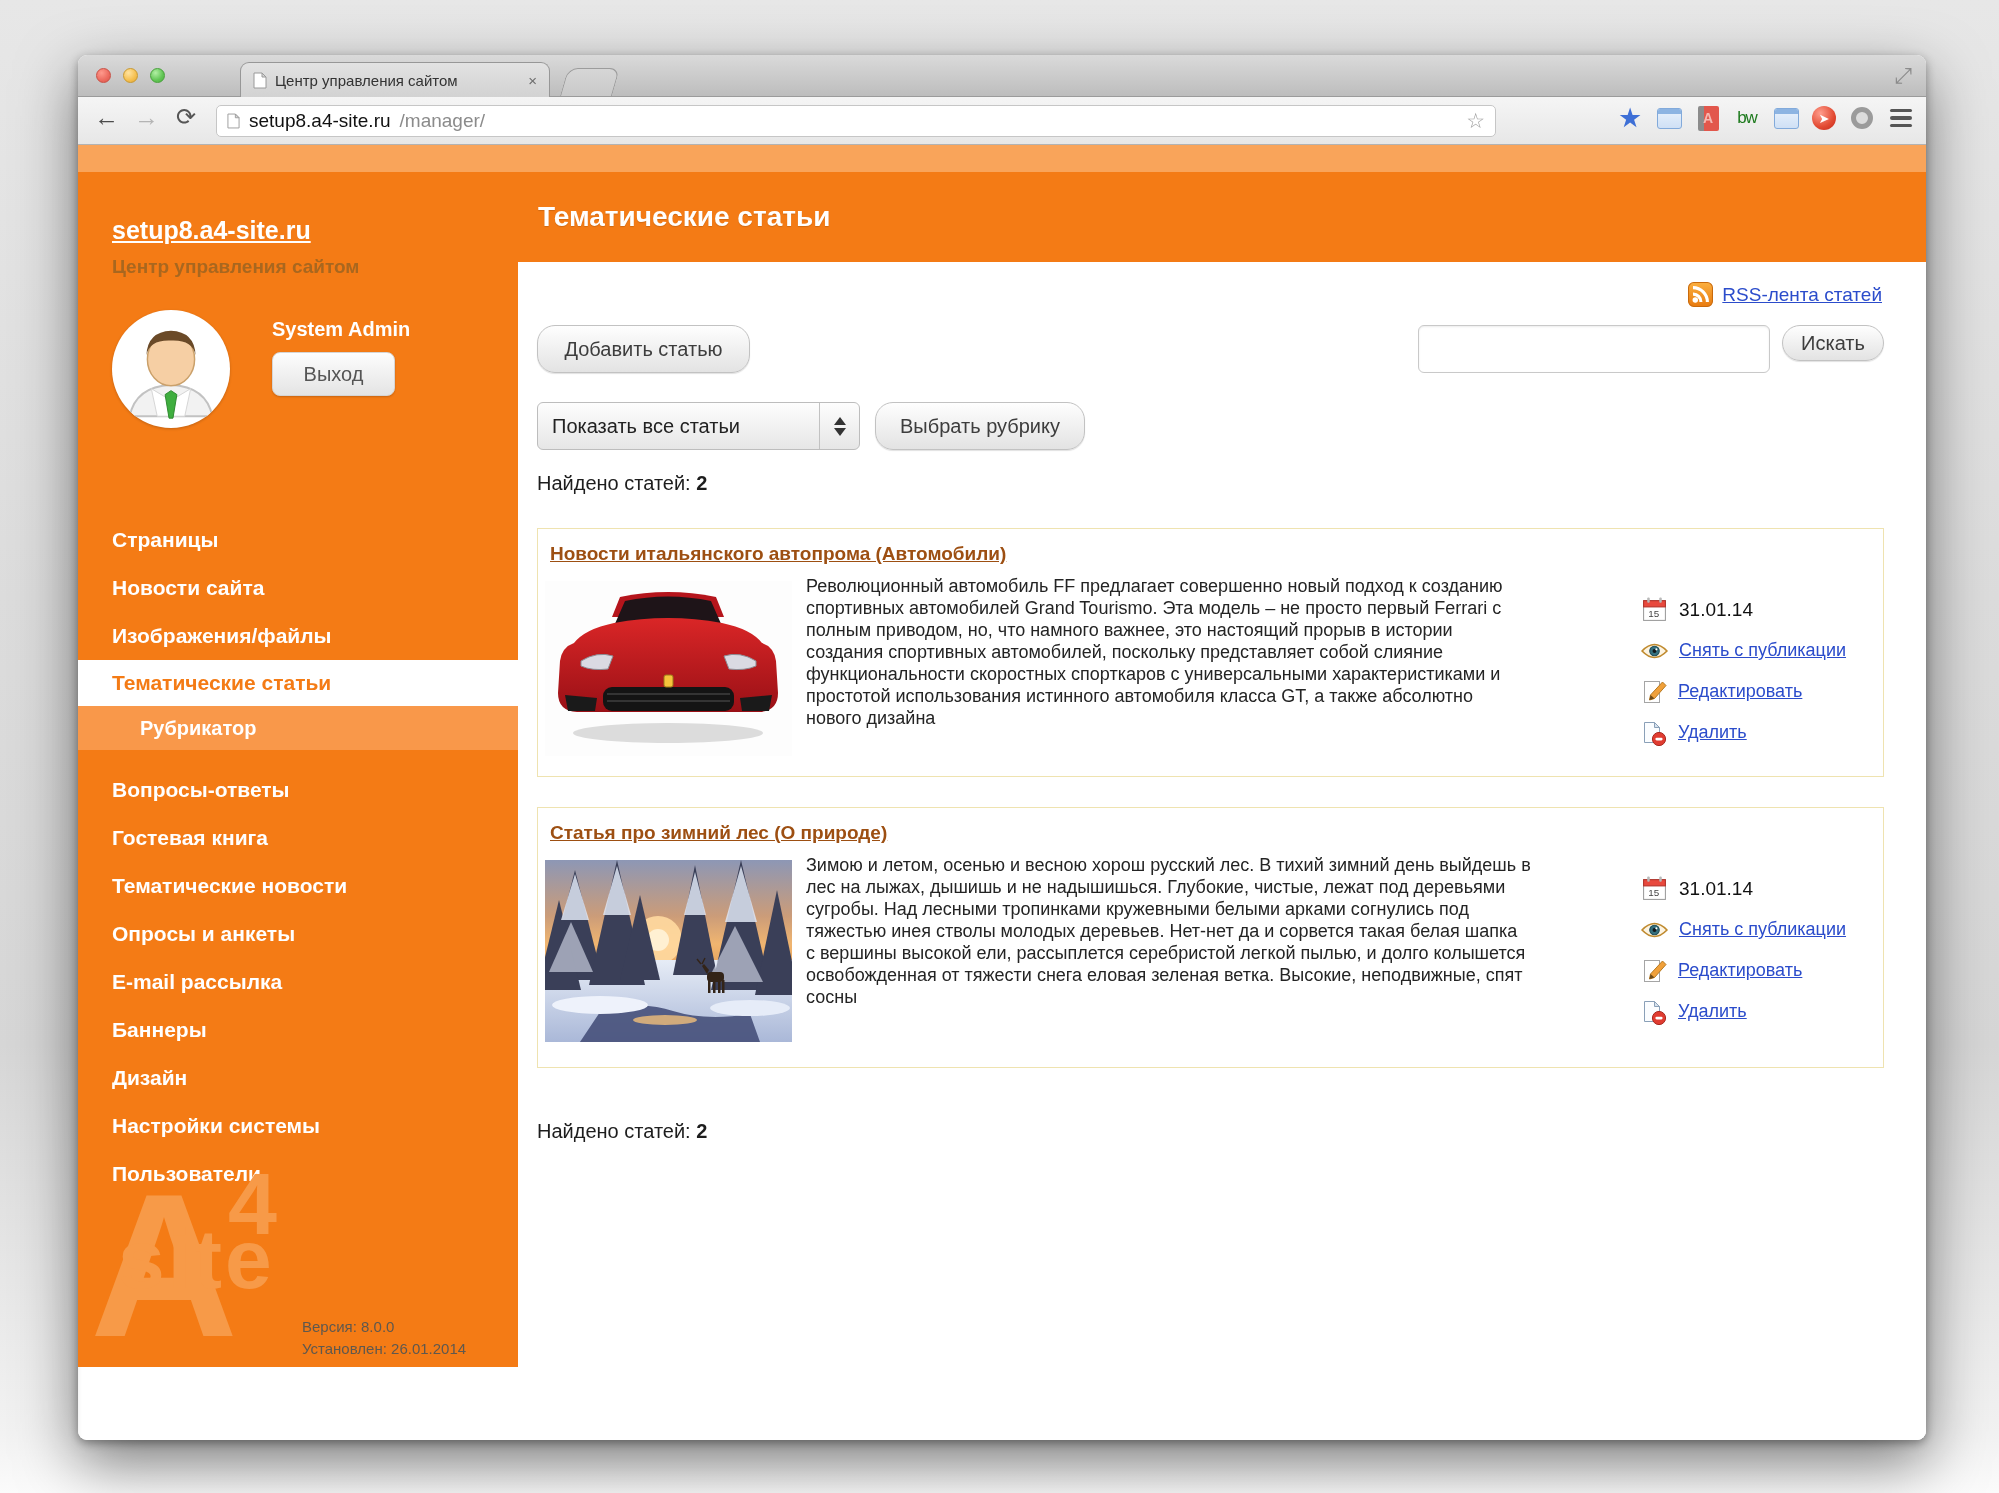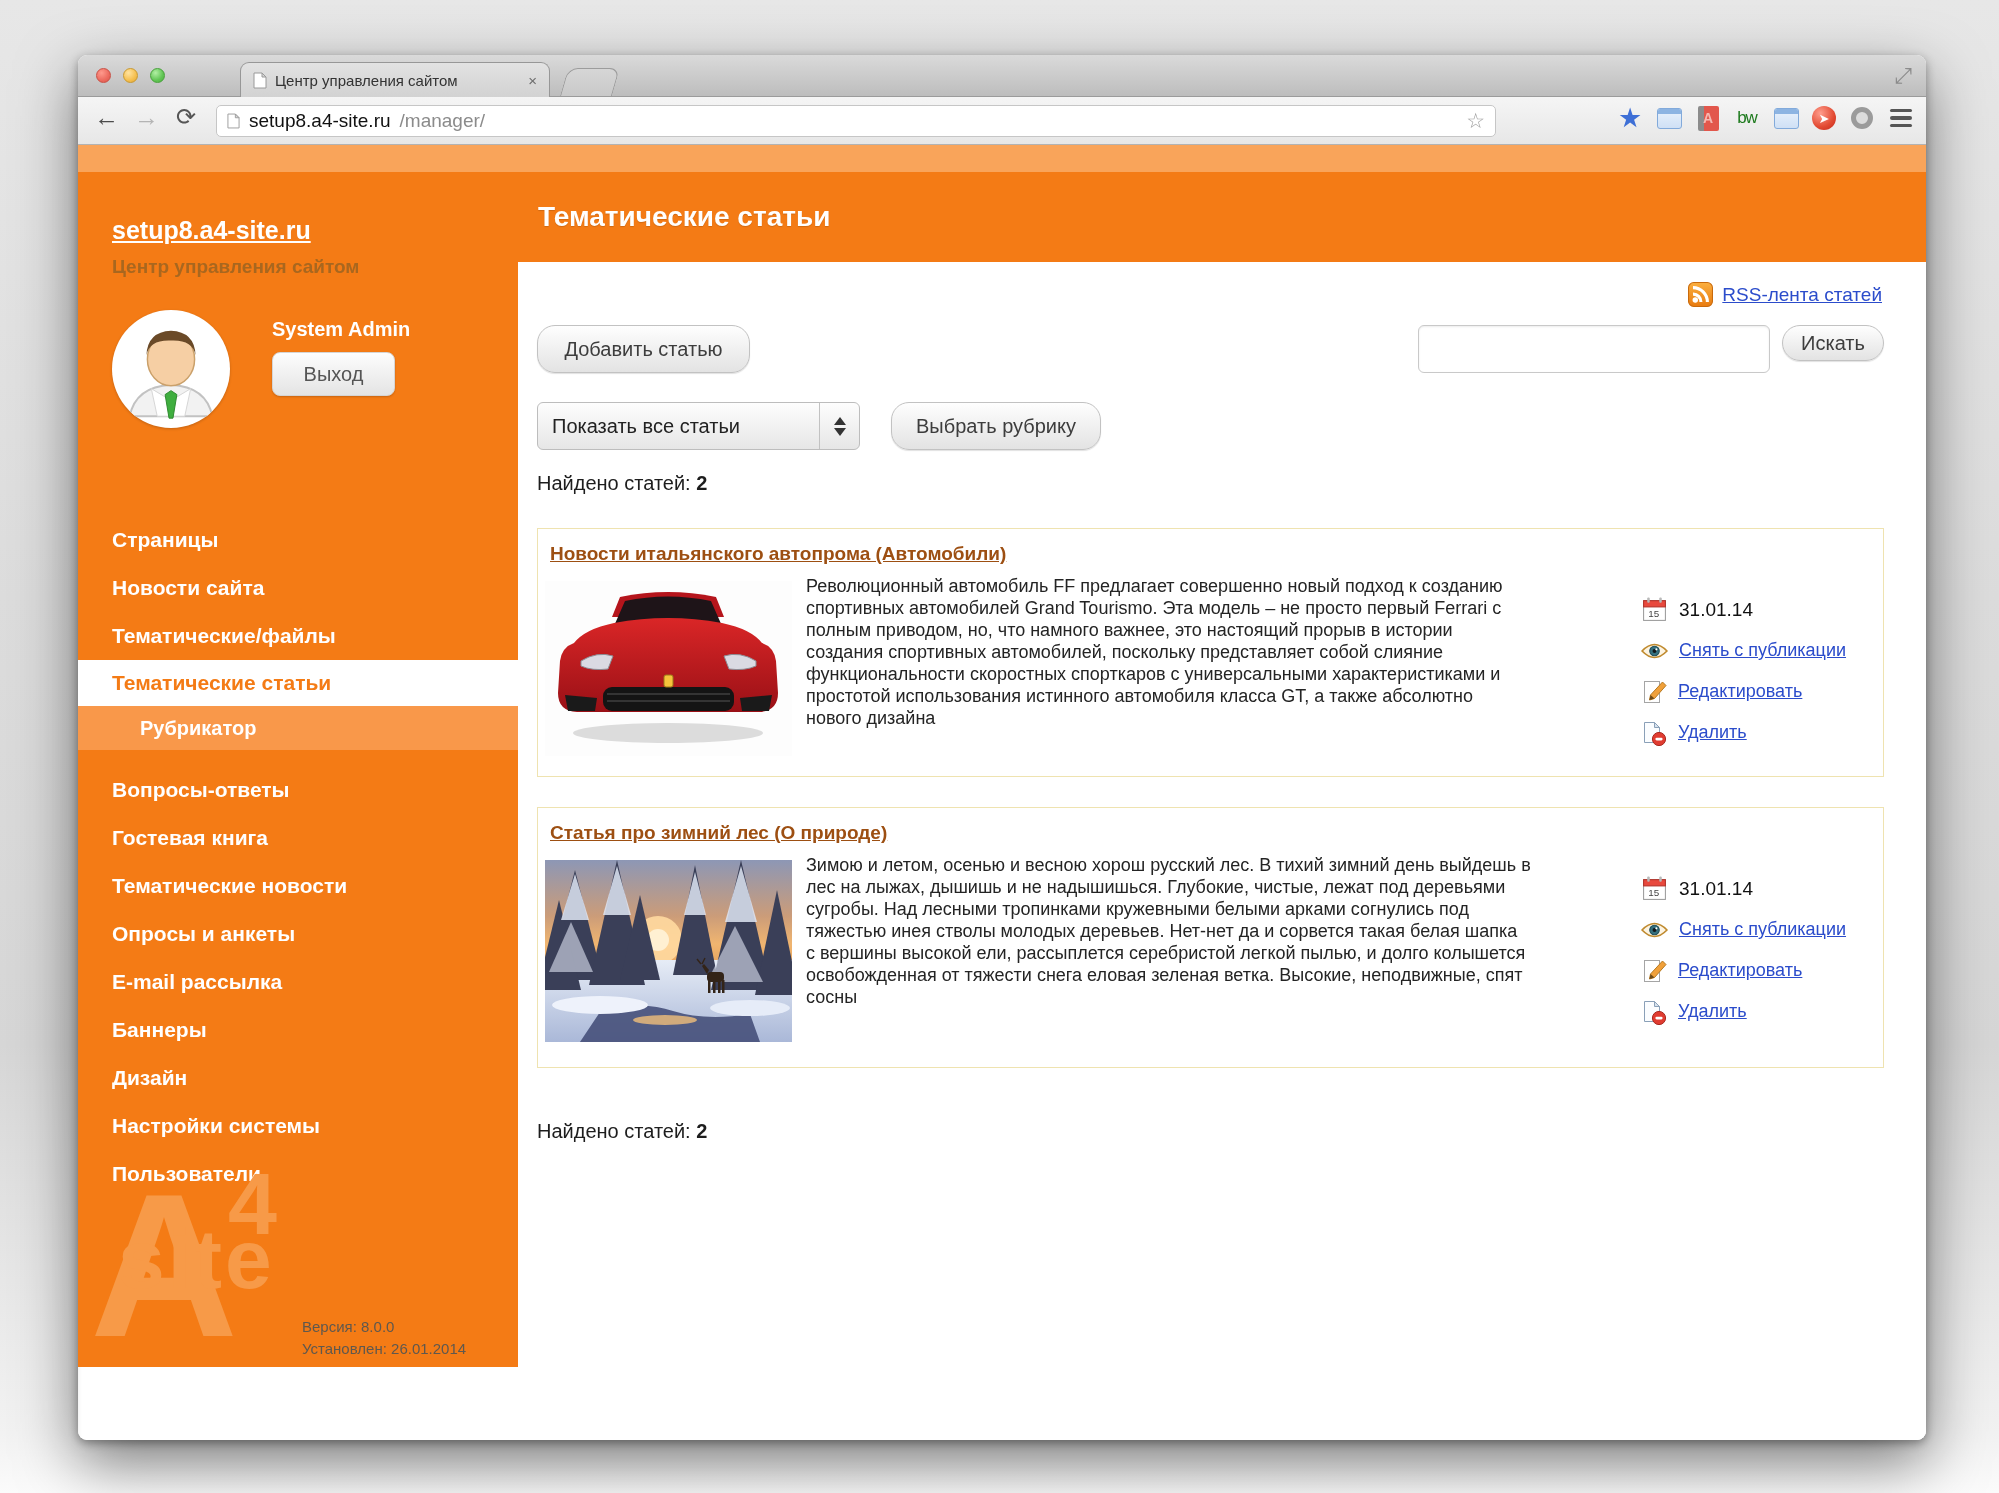--- a/index.html
+++ b/index.html
@@ -111,21 +111,21 @@
     border:1px solid #c9c9c9; border-radius:6px; font-size:20px; padding:0 12px;
     box-shadow:inset 0 1px 2px rgba(0,0,0,.08); }
   .search-btn { position:absolute; left:1264px; top:63px; width:102px; height:36px; }
   .select { position:absolute; left:19px; top:140px; width:323px; height:48px;
     background:linear-gradient(#fdfdfd,#e6e6e6); border:1px solid #bdbdbd; border-radius:6px;
     display:flex; align-items:center; padding-left:14px; font-size:20px; color:#222; }
   .select-stepper { position:absolute; right:0; top:0; bottom:0; width:40px; border-left:1px solid #c2c2c2;
     display:flex; flex-direction:column; align-items:center; justify-content:center; gap:3px; }
   .tri-up { width:0; height:0; border-left:6px solid transparent; border-right:6px solid transparent; border-bottom:8px solid #333; }
   .tri-down { width:0; height:0; border-left:6px solid transparent; border-right:6px solid transparent; border-top:8px solid #333; }
-  .rubric-btn { position:absolute; left:357px; top:140px; width:210px; height:48px;margin-left:16px; }
+  .rubric-btn { position:absolute; left:357px; top:140px; width:210px; height:48px; }
   .found { position:absolute; left:19px; font-size:20px; color:#1d1d1d; }
   .found-1 { top:210px; }
   .found-2 { top:858px; }
   .found b { font-weight:bold; }
   .card { position:absolute; left:19px; width:1347px; background:#fff;
           border:1px solid #efe3b0; }
   .card-1 { top:266px; height:249px; }
   .card-2 { top:545px; height:261px; }
   .card-title { position:absolute; left:12px; top:14px; font-size:19px; font-weight:bold;
                 color:#9d4f12; text-decoration:underline; cursor:pointer; }
@@ -221,21 +221,21 @@
       <div class="logout-btn">Выход</div>
 
       <div class="nav">
         <div class="nav-item">
             <span>Страницы</span>
           </div>
         <div class="nav-item">
             <span>Новости сайта</span>
           </div>
         <div class="nav-item">
-            <span>Тематические/файлы</span>
+            <span>Изображения/файлы</span>
           </div>
         <div class="nav-item active">
             <span>Тематические статьи</span>
           </div>
         <div class="nav-item sub">
             <span>Рубрикатор</span>
           </div>
         <div class="nav-item">
             <span>Вопросы-ответы</span>
           </div>

